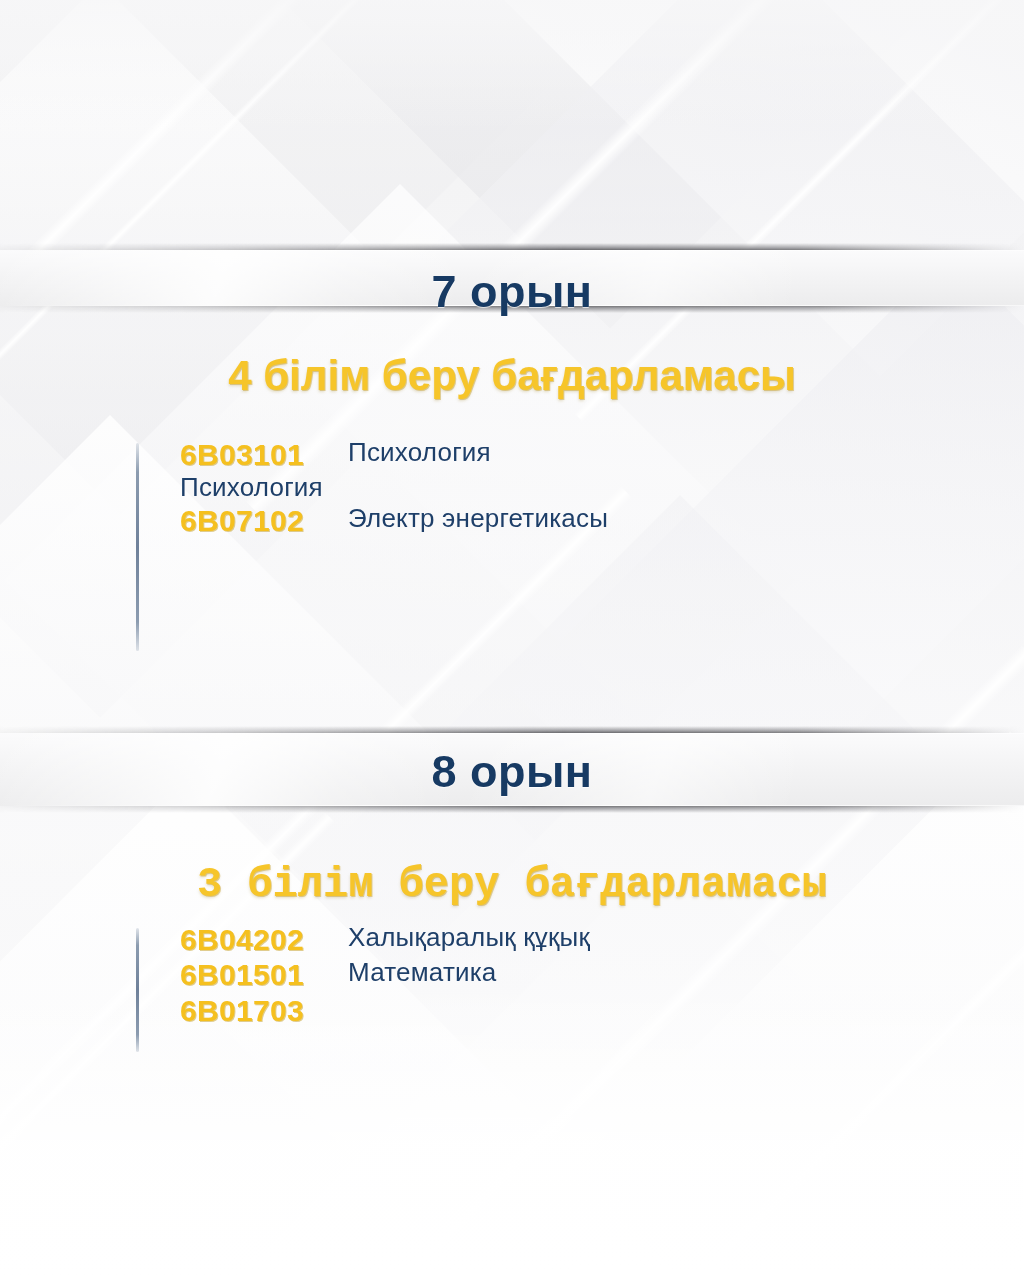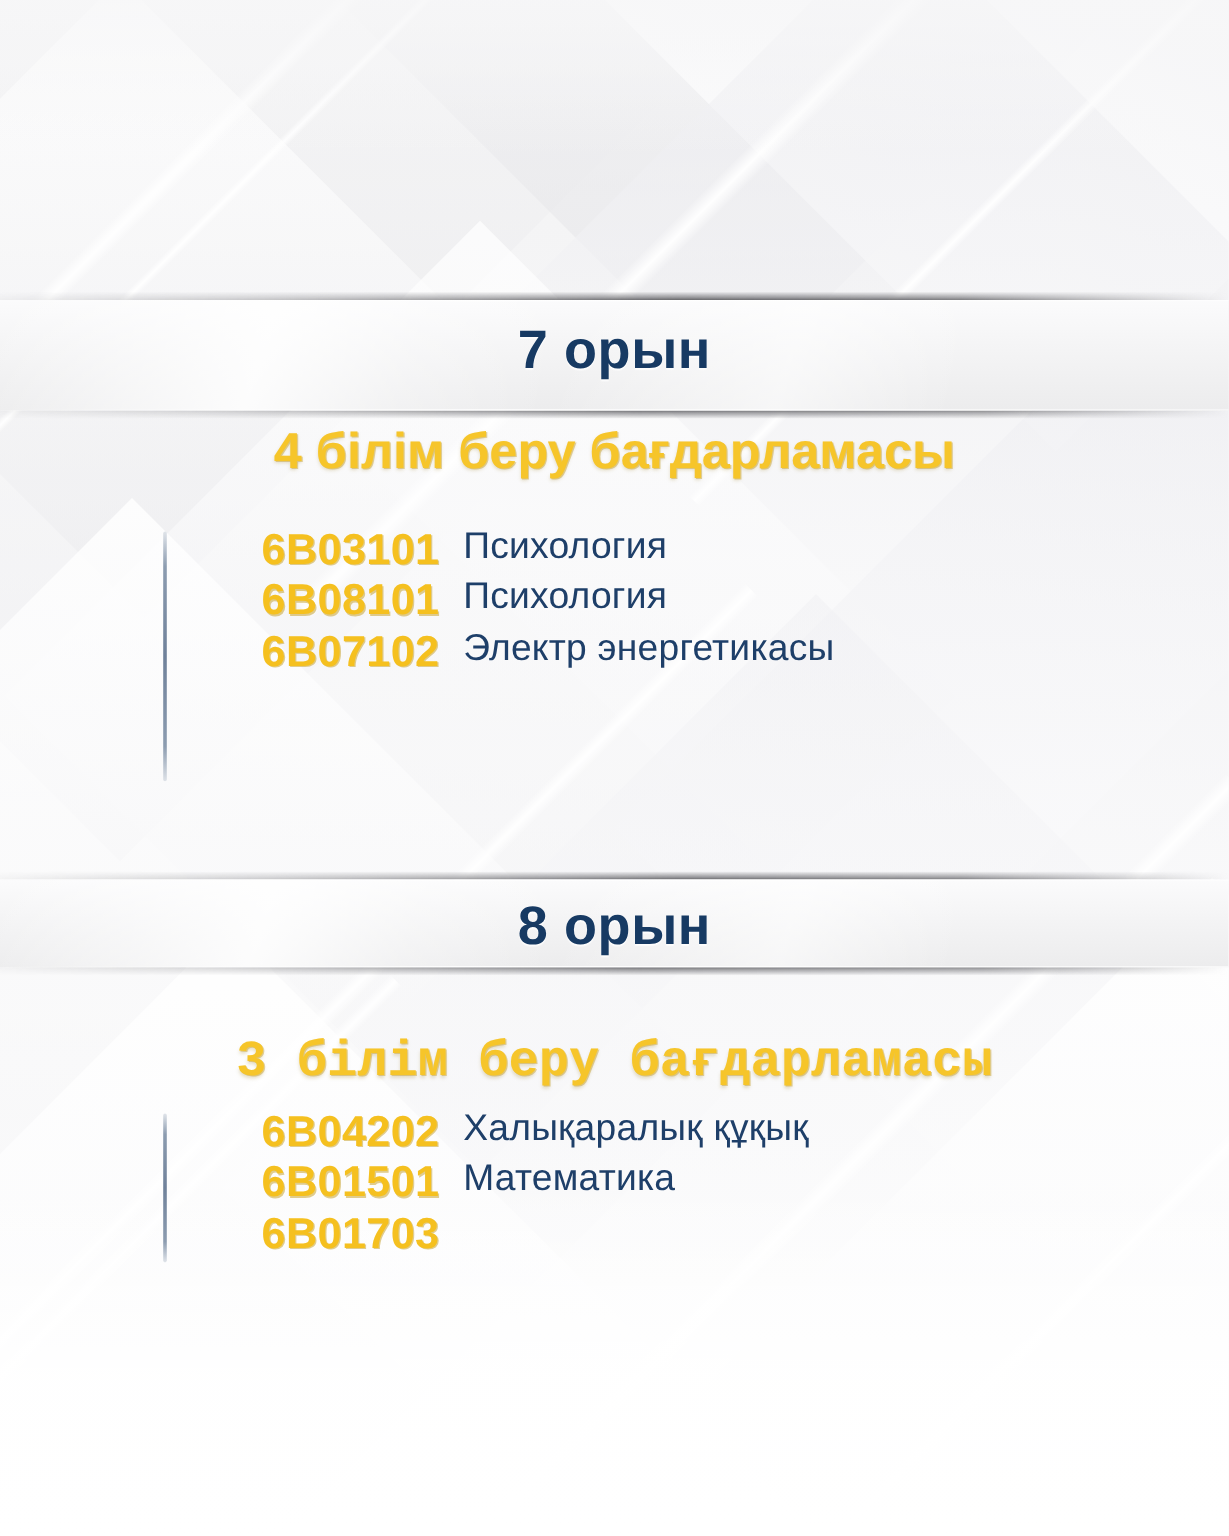--- a/index.html
+++ b/index.html
@@ -163,21 +163,21 @@
     position: absolute;
     left: 0; right: 0;
     text-align: center;
     color: #173a63;
     font-weight: bold;
     letter-spacing: 0.5px;
     text-shadow: 0 1px 1px rgba(255,255,255,0.8);
   }
 
   
-  #banner-1 { top: 250px; height: 92px; }
+  #banner-1 { top: 250px; height: 56px; }
   #banner-1 .banner-title { top: 16px; font-size: 45px; }
   
   #banner-2 { top: 733px; height: 73px; }
   #banner-2 .banner-title { top: 13px; font-size: 45px; }
 
   
   .section-subtitle {
     position: absolute;
     left: 0; right: 0;
     text-align: center;
@@ -209,31 +209,30 @@
     margin-left: 44px;
   }
   .prog-row {
     display: flex;
     align-items: flex-start;
     line-height: 1.18;
   }
   .prog-code {
     flex: 0 0 auto;
     width: 168px;
-    font-size: 36px;
+    font-size: 30px;
     font-weight: bold;
     color: #f5c01f;
     letter-spacing: 0.3px;
     text-shadow: 1px 1px 0 rgba(196,156,30,0.5);
     white-space: nowrap;
-    margin-left: 38px;
   }
   .prog-name {
     flex: 1 1 auto;
-    font-size: 31px;
+    font-size: 26px;
     color: #1e3f69;
     letter-spacing: 0.2px;
   }
 
   #list-1 { top: 437px; }
   #list-1 .rule { height: 208px; }
   #list-2 { top: 922px; }
   #list-2 .rule { height: 124px; }
 </style>
 </head>
@@ -281,21 +280,20 @@
     <div class="section-subtitle" id="subtitle-1">4 білім беру бағдарламасы</div>
 
     <div class="prog-list" id="list-1">
       <div class="rule"></div>
       <div class="prog-rows">
         <div class="prog-row">
           <div class="prog-code">6B03101</div>
           <div class="prog-name">Психология</div>
         </div>
         <div class="prog-row">
-          <div class="prog-code">6B08101</div>
           <div class="prog-name">Психология</div>
         </div>
         <div class="prog-row">
           <div class="prog-code">6B07102</div>
           <div class="prog-name">Электр энергетикасы</div>
         </div>
       </div>
     </div>
 
     <div class="banner" id="banner-2">

